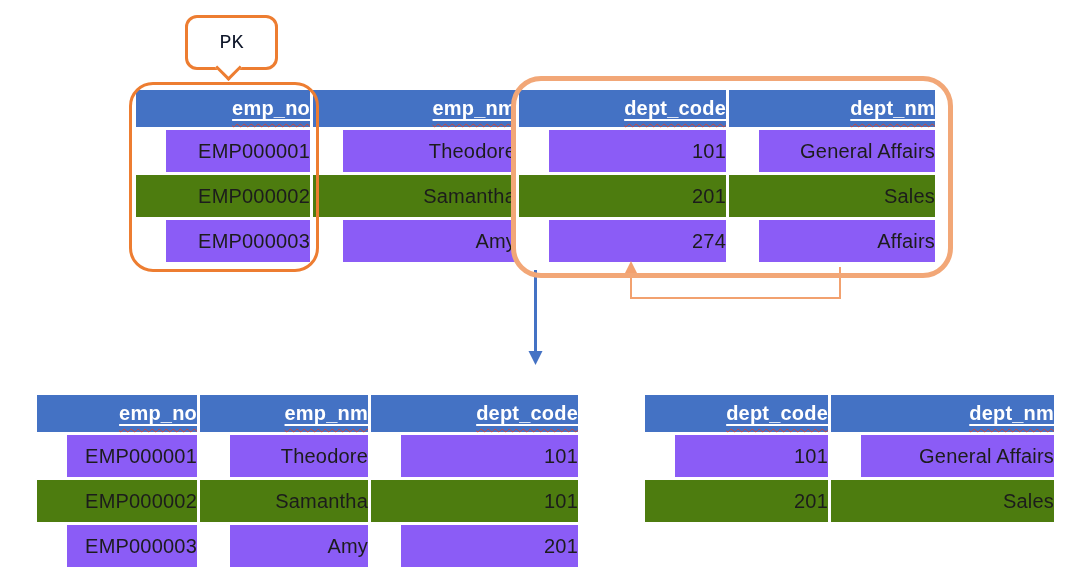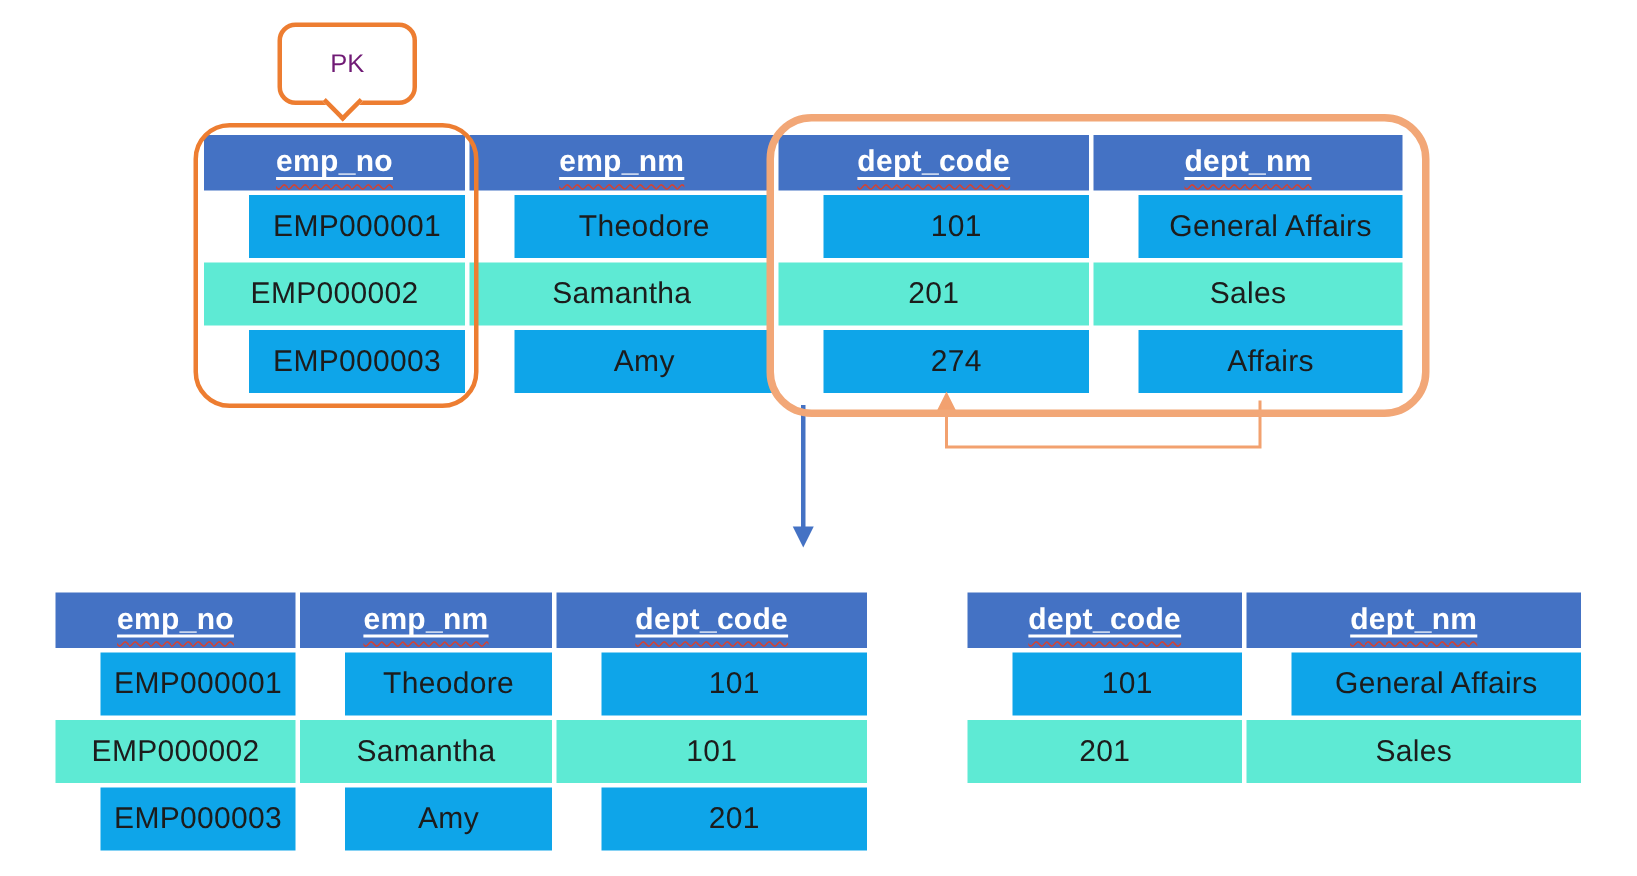--- a/index.html
+++ b/index.html
@@ -2,25 +2,25 @@
 <html><head>
 <meta charset="utf-8">
 <style>
   html,body{margin:0;padding:0;background:#fff;}
   #canvas{
     position:relative;width:1091px;height:584px;background:#ffffff;overflow:hidden;
     font-family:"Liberation Sans","DejaVu Sans",sans-serif;
   }
   
   .tbl{position:absolute;display:grid;gap:3px;}
-  .cell{display:flex;align-items:center;justify-content:center;
+  .cell{display:flex;align-items:center;justify-content:flex-end;
         font-size:20px;color:#1c1c1c;letter-spacing:0.2px;}
   .th{background:#4472C4;color:#ffffff;font-weight:700;}
-  .band-dark{background:#0ea5e9;margin-left:30px;}
-  .band-light{background:#5eead4;}
+  .band-dark{background:#8b5cf6;margin-left:30px;}
+  .band-light{background:#4d7c0f;}
   
   .hsq{text-decoration-line:underline;text-decoration-style:wavy;
        text-decoration-color:#cf4437;text-decoration-thickness:1px;
        text-underline-offset:8px;}
   .hul{text-decoration-line:underline;text-decoration-style:solid;
        text-decoration-color:#ffffff;text-decoration-thickness:2px;
        text-underline-offset:4px;}
   #tbl-source{left:136px;top:90px;grid-template-columns:174px 203px 207px 206px;
               grid-template-rows:37px 42px 42px 42px;}
   #tbl-employee{left:37px;top:395px;grid-template-columns:160px 168px 207px;
@@ -30,21 +30,21 @@
   
   .outline{position:absolute;border-style:solid;border-color:#ED7D31;
            border-radius:24px;background:transparent;z-index:5;pointer-events:none;}
   #rect-empno{left:129px;top:82px;width:184px;height:184px;border-width:3px;}
   #rect-dept{left:511px;top:76px;width:432px;height:192px;border-width:5px;
              border-color:#F2A777;border-radius:30px;}
   
   #pk-callout{position:absolute;left:185px;top:15px;width:87px;height:49px;
               border:3px solid #ED7D31;border-radius:12px;background:#fff;z-index:6;
               display:flex;align-items:center;justify-content:center;}
-  #pk-callout .lbl{color:#701a75;font-size:17px;font-weight:500;}
+  #pk-callout .lbl{color:#0f172a;font-size:20px;font-weight:500;font-family:Liberation Mono, monospace;}
   #pk-tail{position:absolute;left:31px;bottom:-10px;width:16px;height:16px;
            background:#fff;border-right:3px solid #ED7D31;border-bottom:3px solid #ED7D31;
            transform:rotate(45deg);}
   
   #arrows{position:absolute;left:0;top:0;z-index:4;pointer-events:none;}
 </style>
 </head>
 <body>
 
 <div id="canvas">

